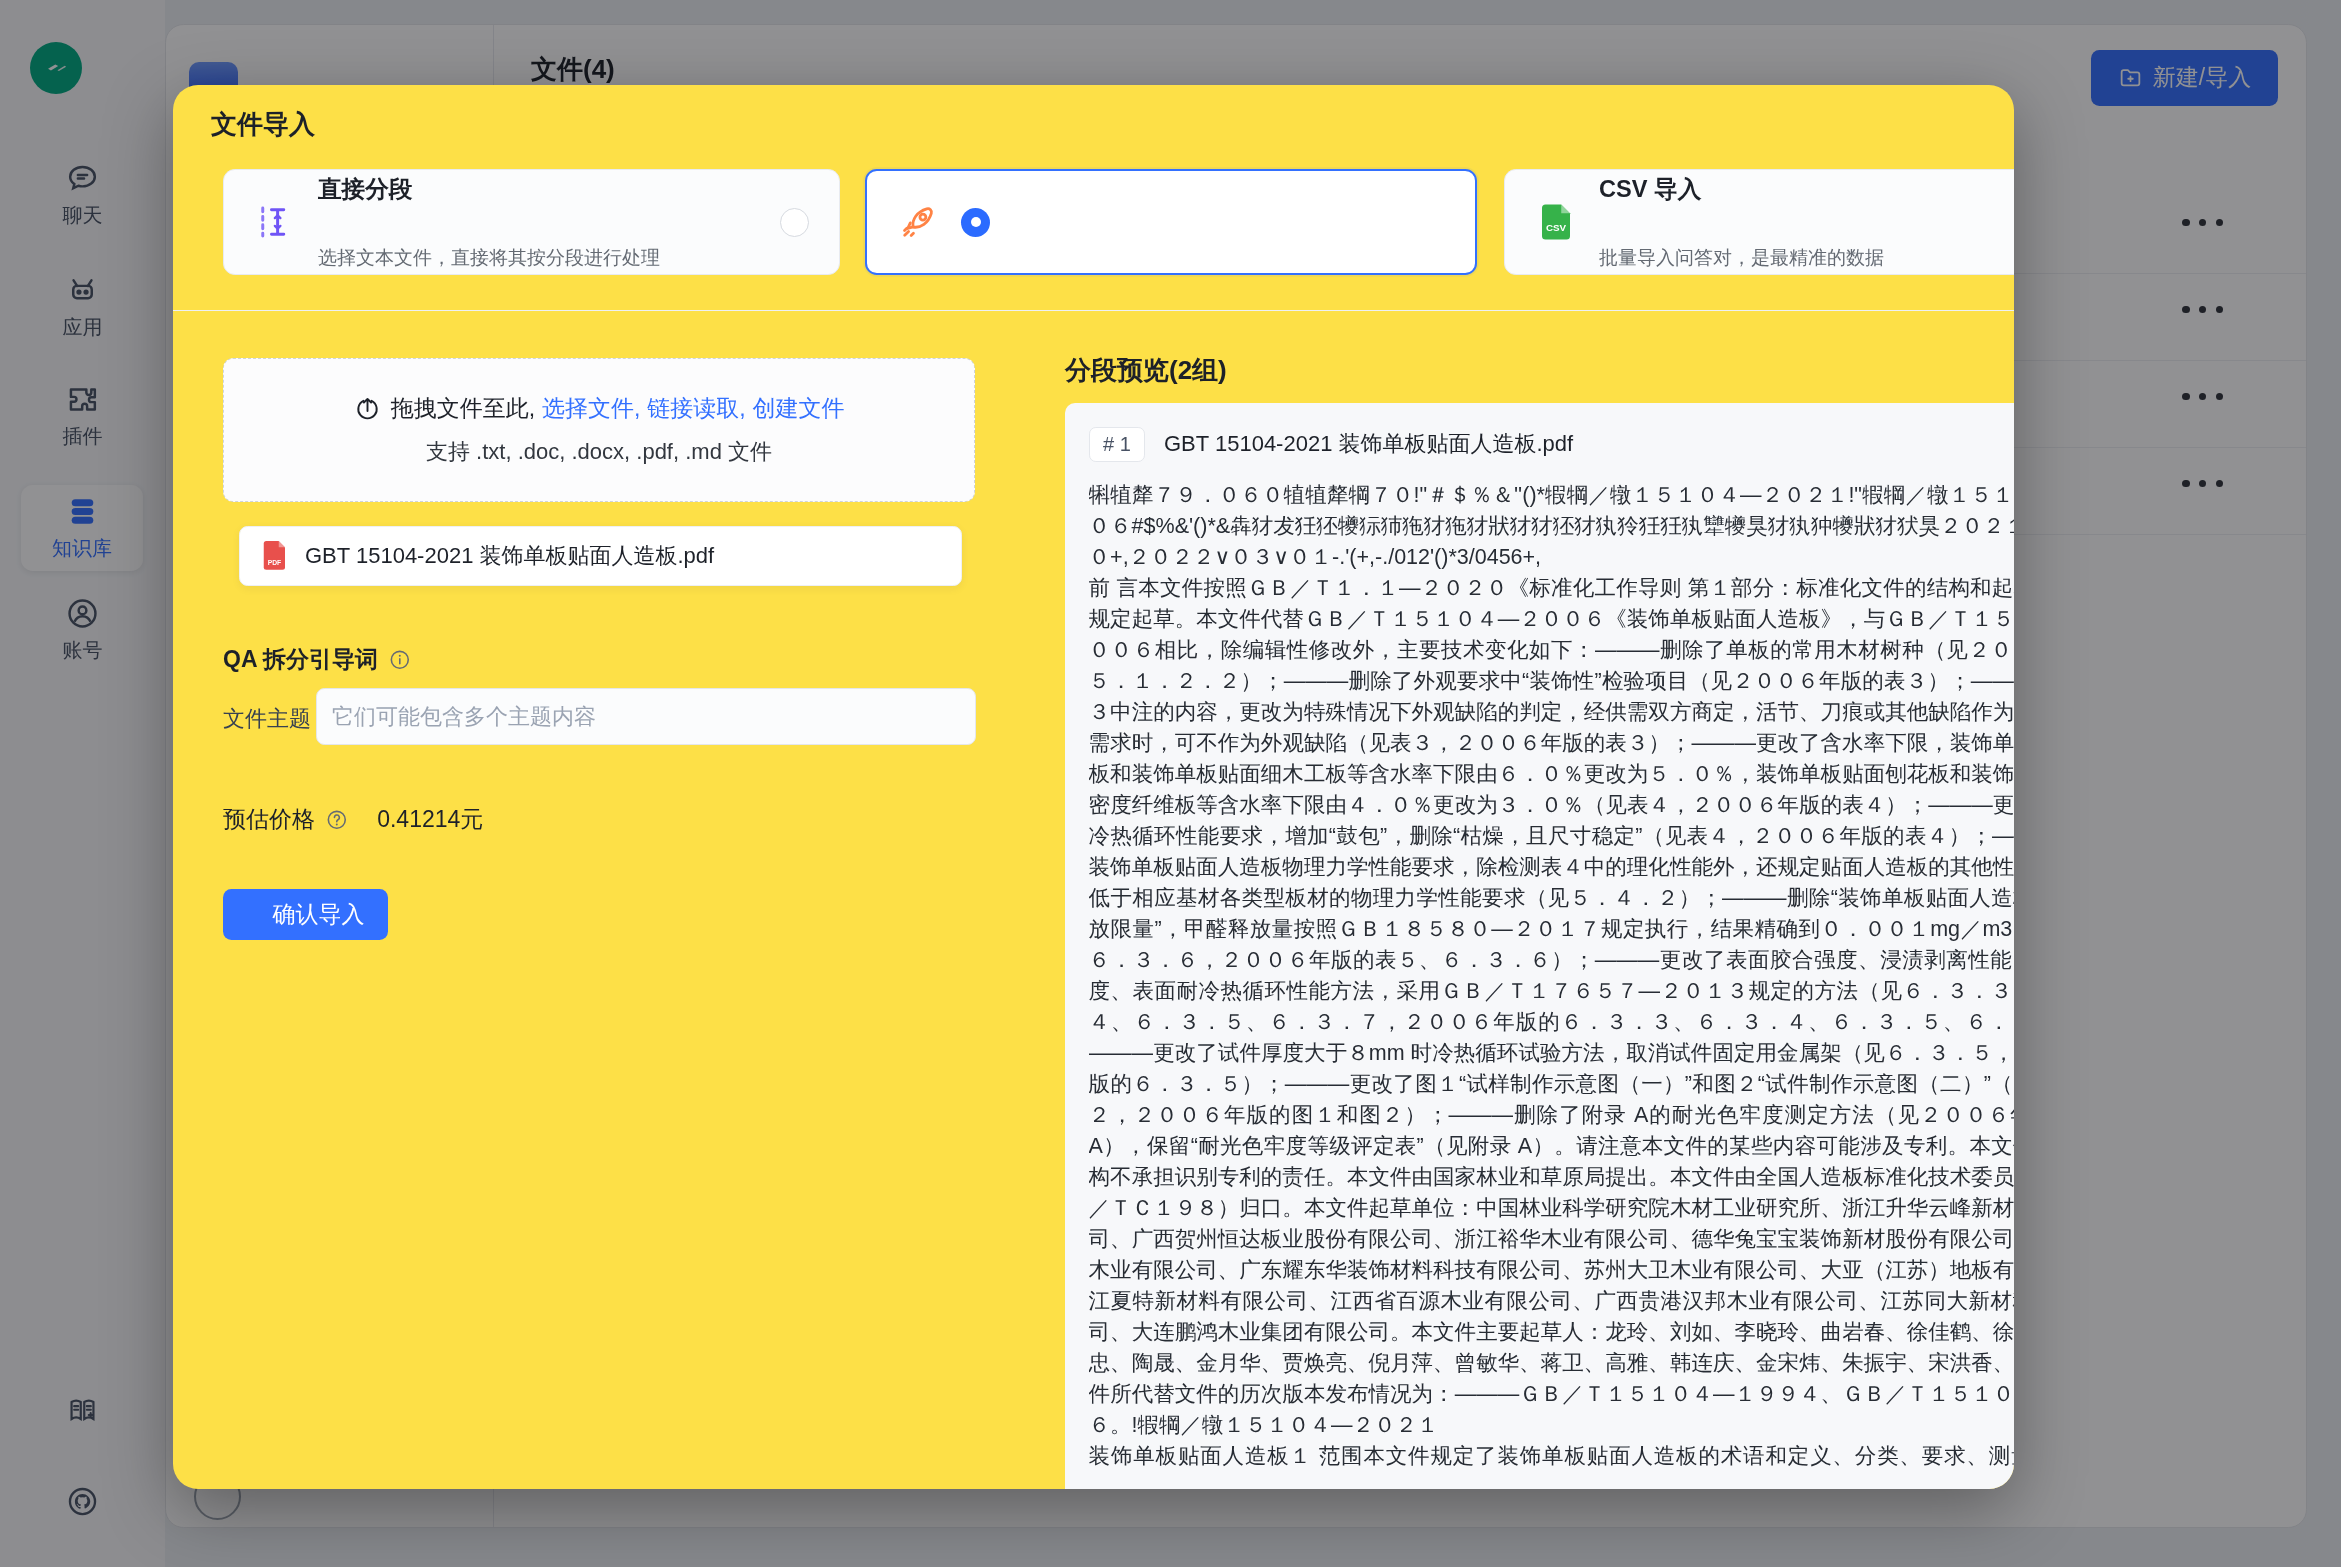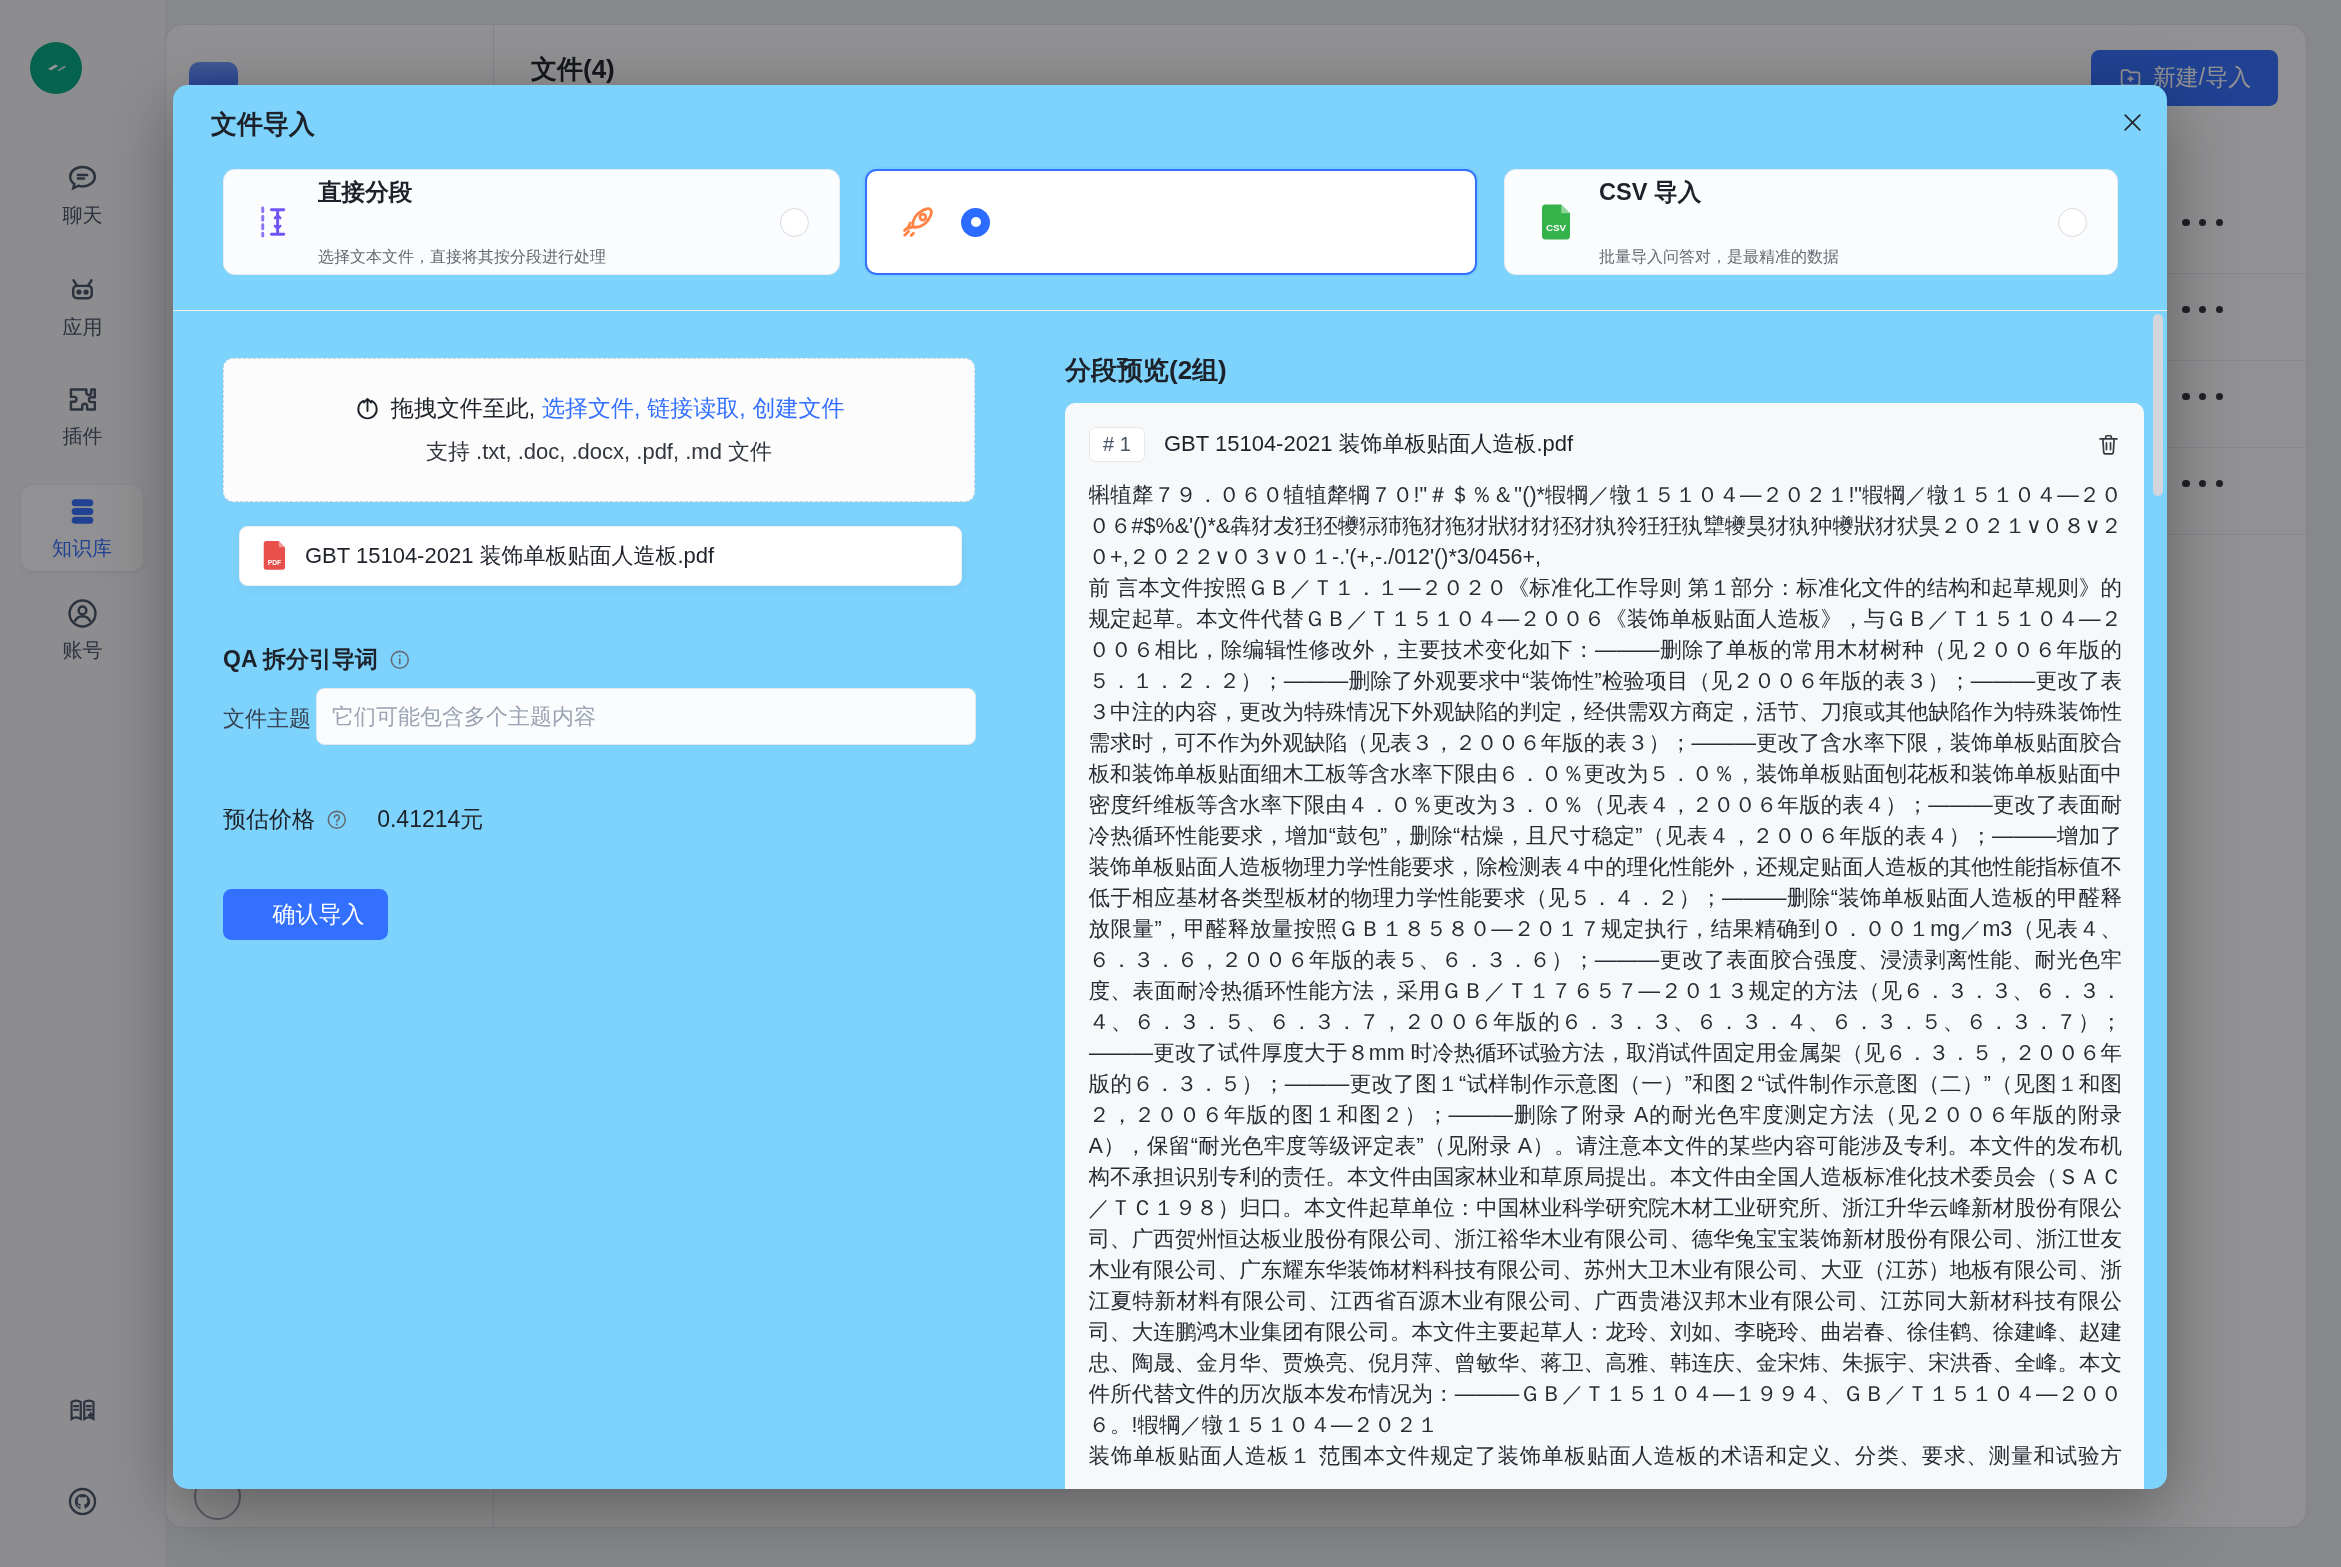--- a/index.html
+++ b/index.html
@@ -30,31 +30,31 @@
   .create-btn{position:absolute;left:1597px;top:25px;width:187px;height:56px;background:#3370ff;border-radius:8.4px;color:#fff;display:flex;align-items:center;justify-content:center;gap:10px;font-size:23px;}
   .create-btn svg{width:25px;height:25px;}
   .file-rows{position:absolute;left:0;top:162px;right:0;}
   .file-row{position:relative;height:87px;border-bottom:0.8px solid #edeff3;}
   .row-dots{position:absolute;left:1688px;top:32px;display:flex;gap:9.3px;}
   .row-dots i{width:7.6px;height:7.6px;border-radius:50%;background:#30343b;}
 
   .overlay{position:absolute;inset:0;background:rgba(10,12,16,0.45);z-index:5;}
 
   
-  .modal{position:absolute;left:173px;top:85px;width:1994px;height:1404px;background:#7dd3fc;border-radius:15px;z-index:10;box-shadow:0 20px 68px rgba(0,0,0,.35);overflow:hidden;}
+  .modal{position:absolute;left:173px;top:85px;width:1841px;height:1404px;background:#fde047;border-radius:25px;z-index:10;box-shadow:0 20px 68px rgba(0,0,0,.35);overflow:hidden;}
   .modal-title{position:absolute;left:38px;top:22px;font-size:26px;font-weight:700;color:#1d2129;}
   .modal-close{position:absolute;left:1941px;top:18.6px;width:37px;height:37px;display:flex;align-items:center;justify-content:center;color:#24282f;cursor:pointer;}
   .modal-close svg{width:25px;height:25px;}
 
   .mode-card{position:absolute;top:84px;height:106px;background:#fbfcfd;border:1.7px solid #e8ebf1;border-radius:11.8px;display:flex;align-items:center;padding:0 30px;gap:22px;}
   .mode-card.sel{background:#fff;border:2.5px solid #3370ff;box-shadow:0 0 0 1.7px rgba(51,112,255,.08);}
   .mode-card .mc-icon{width:42px;height:42px;flex:0 0 auto;}
   .mc-texts{flex:1;display:flex;flex-direction:column;gap:6.8px;}
   .mc-title{font-size:23.6px;font-weight:600;color:#1d2129;}
-  .mc-desc{font-size:16px;color:#646a73;margin-top:33px;}
+  .mc-desc{font-size:19px;color:#646a73;margin-top:33px;}
   .radio{width:29px;height:29px;border-radius:50%;border:1.7px solid #d6dae0;background:#fff;flex:0 0 auto;}
   .radio.on{border:none;background:#2b6bff;position:relative;}
   .radio.on::after{content:"";position:absolute;left:50%;top:50%;width:10px;height:10px;margin:-5px 0 0 -5px;border-radius:50%;background:#fff;}
   .cards-divider{position:absolute;left:0;top:225px;width:100%;height:0.8px;background:#eef0f4;}
 
   
   .upload-box{position:absolute;left:50px;top:273px;width:752px;height:144px;border:1.7px dashed #ced4dd;border-radius:10px;background:#fcfcfd;display:flex;flex-direction:column;align-items:center;justify-content:center;gap:13.5px;}
   .up-line1{display:flex;align-items:center;gap:6.8px;font-size:23px;color:#1d2129;}
   .up-line1 svg{width:27px;height:27px;margin-right:3.4px;}
   .up-link{color:#3370ff;cursor:pointer;}

